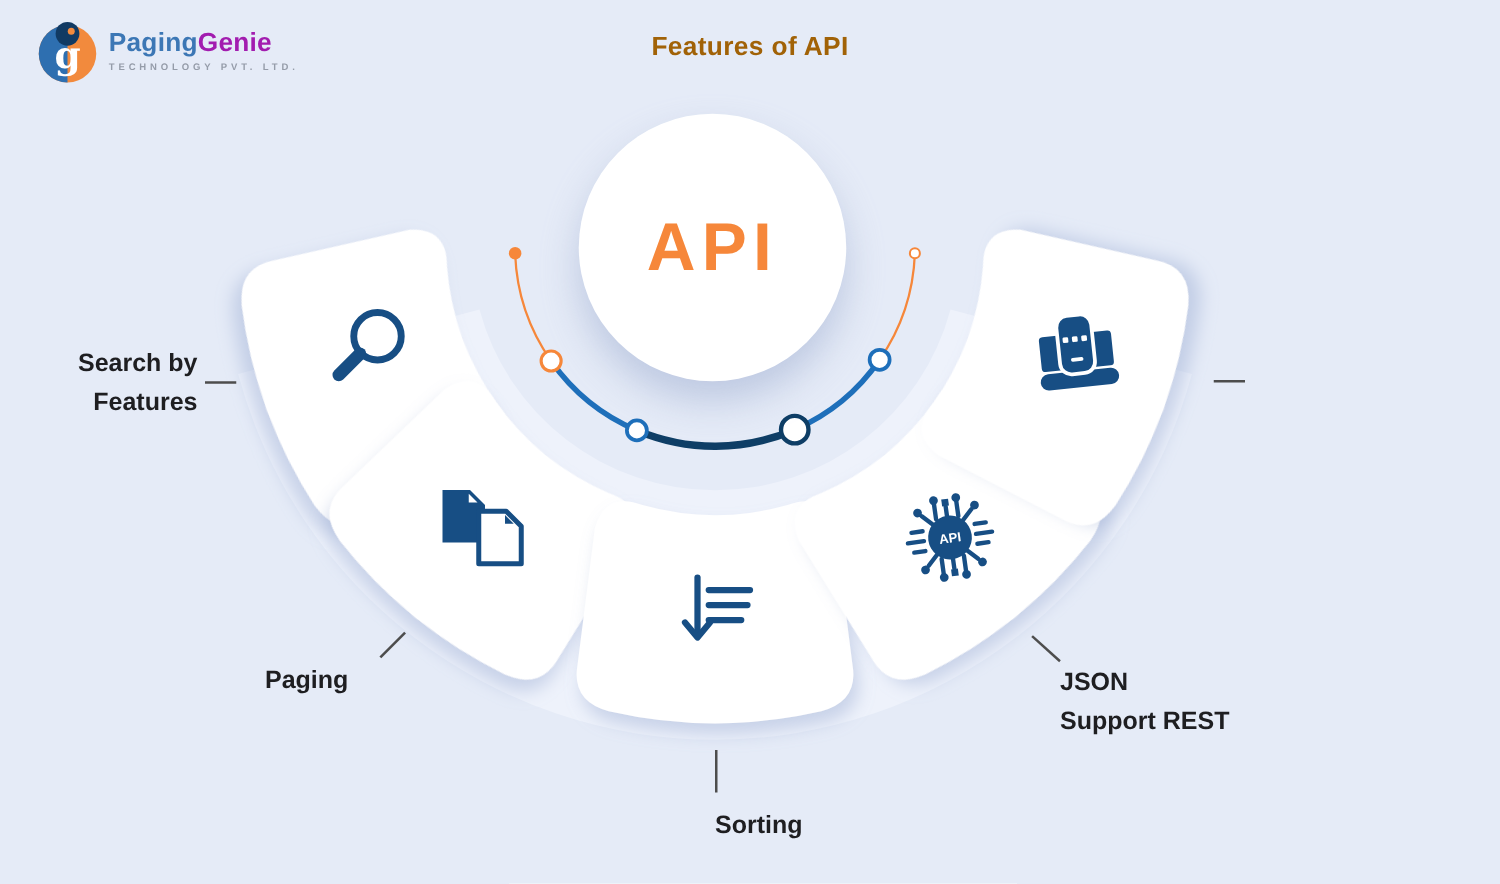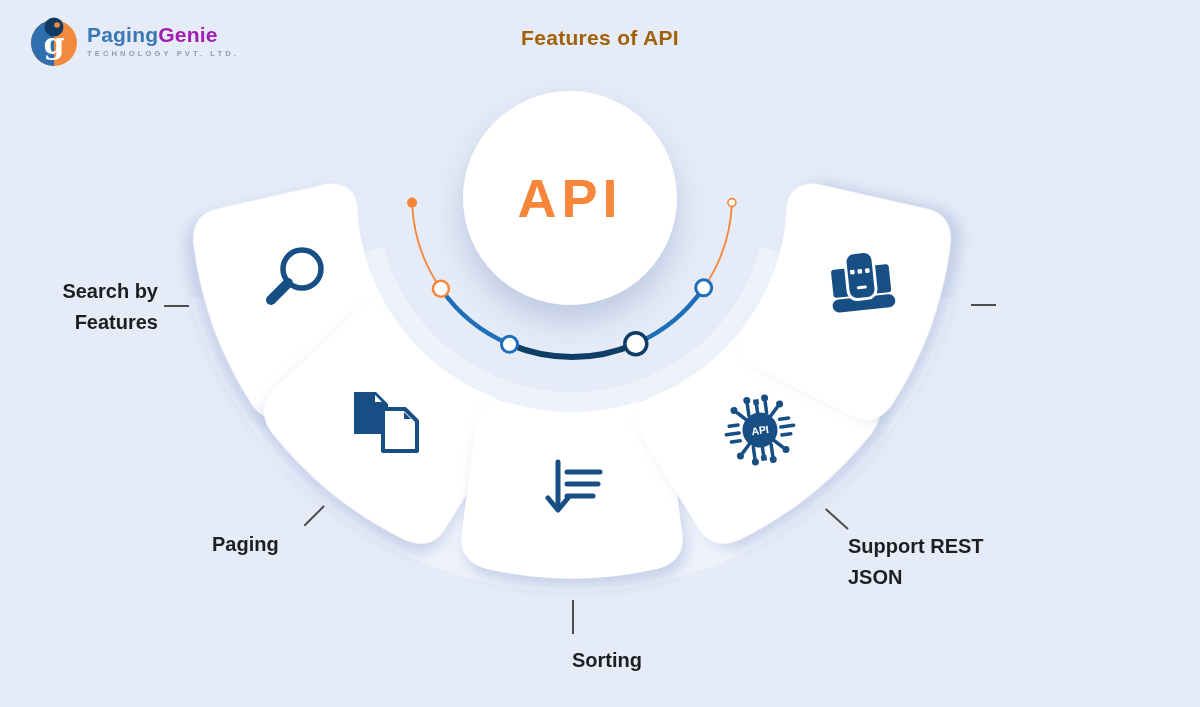--- a/index.html
+++ b/index.html
@@ -201,19 +201,19 @@
     <span>Search by</span>
     <span>Features</span>
   </div>
   <div class="flabel paging">
     <span>Paging</span>
   </div>
   <div class="flabel sorting">
     <span>Sorting</span>
   </div>
   <div class="flabel json">
+    <span>JSON</span>
     <span>Support REST</span>
-    <span>JSON</span>
   </div>
   <div class="flabel auth">
   </div>
 
 </div>
 
 </body></html>

